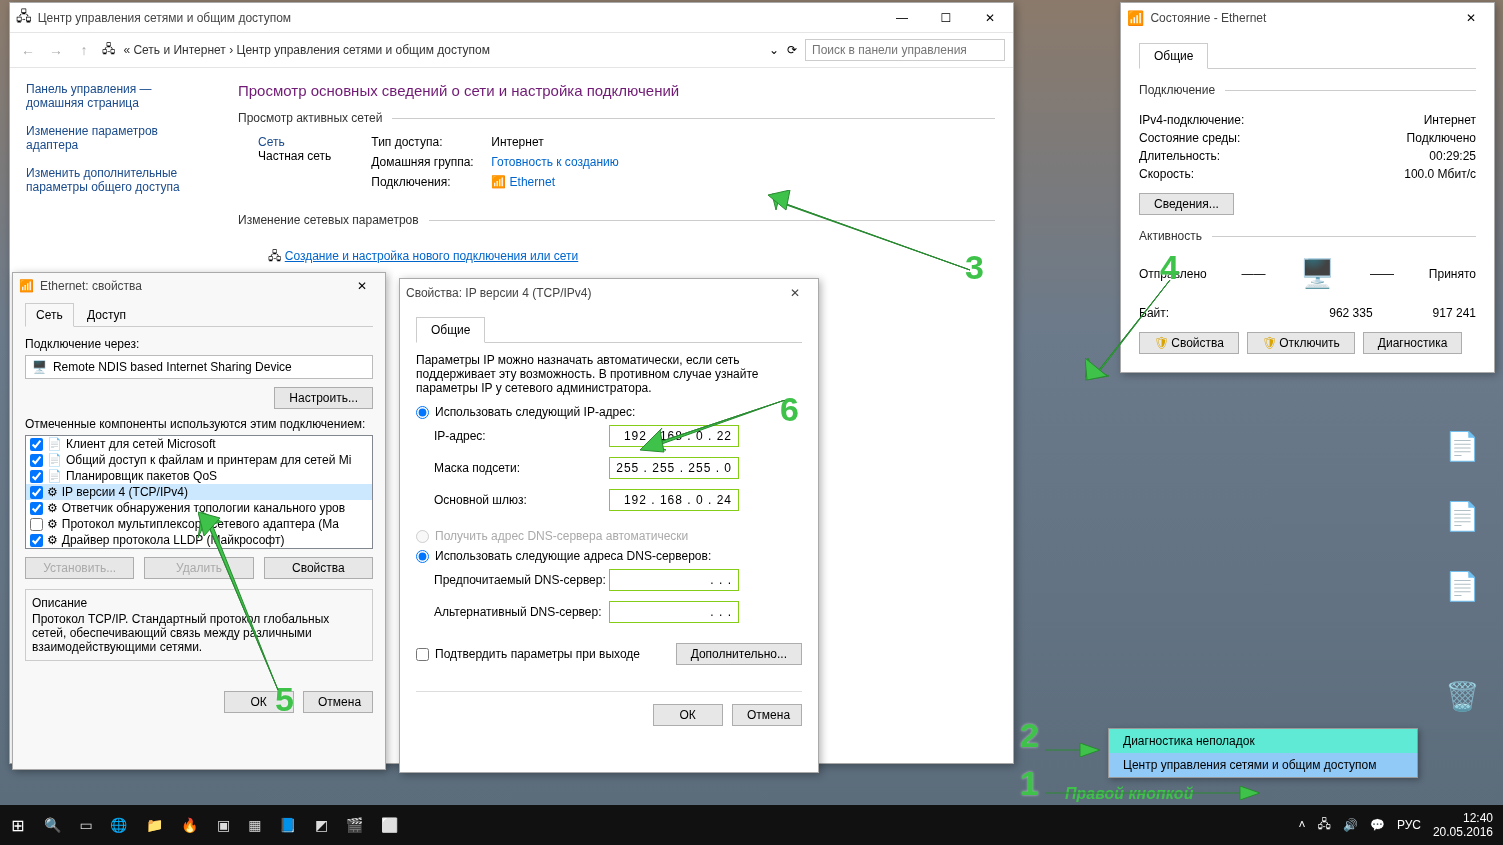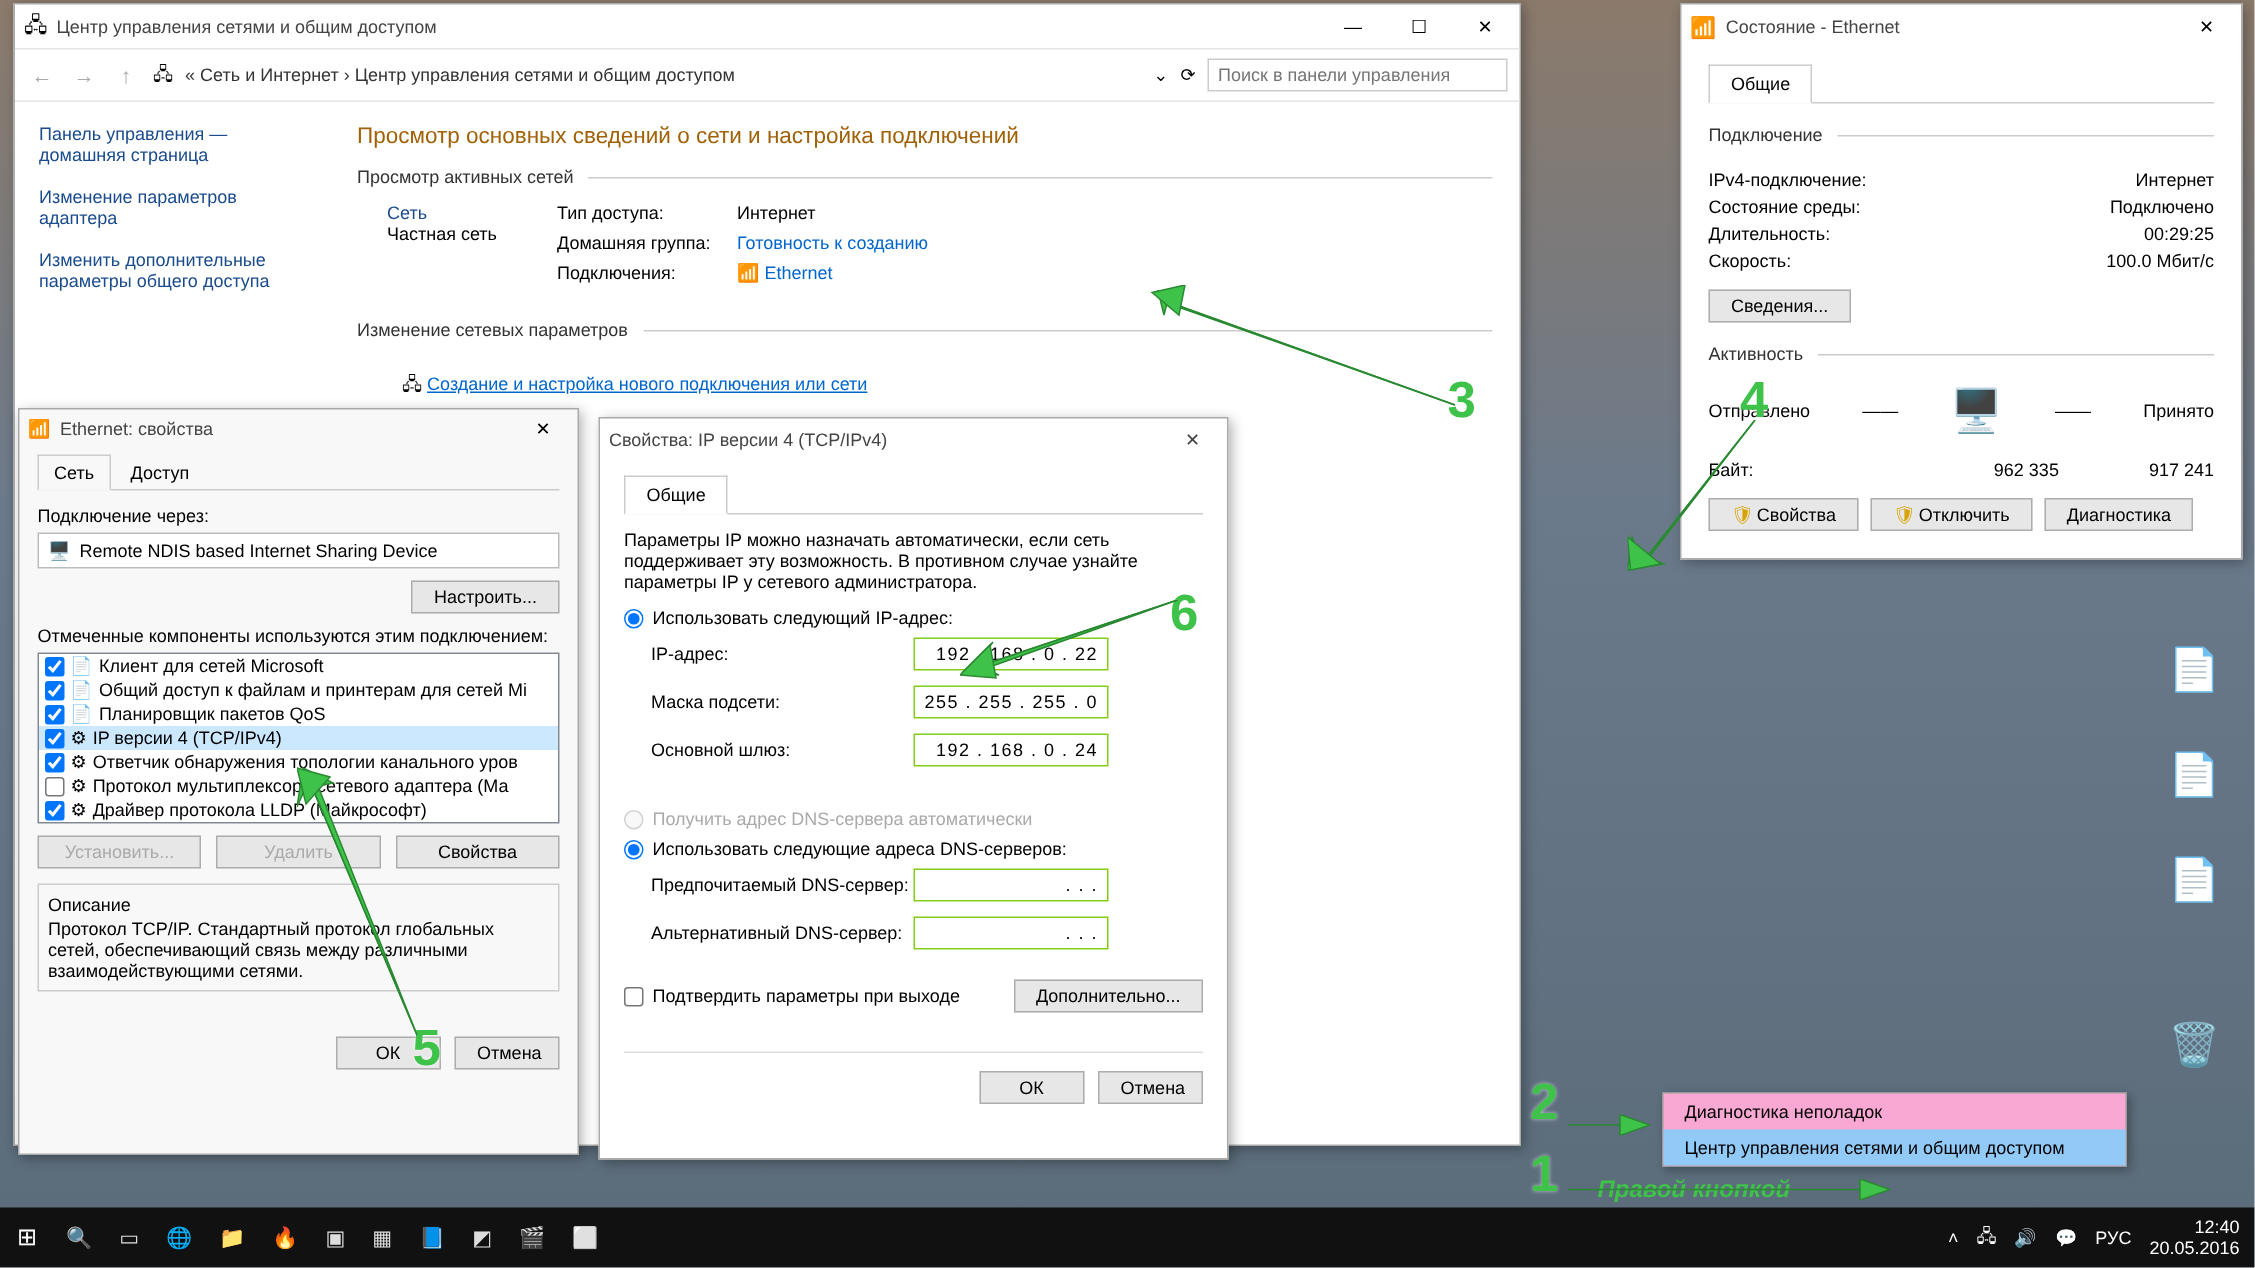--- a/index.html
+++ b/index.html
@@ -18,21 +18,21 @@
 #win-nc { left: 9px; top: 2px; width: 1005px; height: 762px; }
 #win-nc .titlebar { border-bottom: 1px solid #e5e5e5; }
 .nc-nav { display: flex; align-items: center; gap: 8px; padding: 6px 8px; border-bottom: 1px solid #e5e5e5; }
 .nc-nav .arrow { width: 20px; text-align: center; font-size: 14px; }
 .nc-nav .bc { font-size: 12px; color: #333; }
 .nc-nav .search { width: 200px; border: 1px solid #ccc; padding: 3px 6px; color: #888; }
 .nc-body { display: flex; }
 .nc-side { width: 210px; padding: 14px 16px; }
 .nc-side .link { color: #1a4b8c; margin-bottom: 14px; display: block; }
 .nc-main { flex: 1; padding: 14px 18px; }
-.nc-main h2 { font-size: 15px; color: #a16207; font-weight: normal; margin-bottom: 12px; }
+.nc-main h2 { font-size: 15px; color: #701a75; font-weight: normal; margin-bottom: 12px; }
 .nc-group-label { color: #333; display: flex; align-items: center; gap: 10px; margin: 6px 0 10px; }
 .nc-group-label::after { content: ""; flex: 1; height: 1px; background: #ccc; }
 .net-row { display: flex; gap: 40px; margin-left: 20px; }
 .net-left .title { color: #1a4b8c; }
 .net-right { display: grid; grid-template-columns: 120px auto; row-gap: 6px; }
 .net-right .val a { color: #0066cc; text-decoration: none; }
 .newconn { margin-top: 20px; margin-left: 30px; }
 .newconn a { color: #0066cc; text-decoration: underline; }
 
 
@@ -71,21 +71,21 @@
 #win-ip { left: 399px; top: 278px; width: 420px; height: 495px; background: #fff; }
 #win-ip .titlebar { height: 28px; color: #444; }
 #win-ip .content { padding: 10px 16px; }
 .ip-grid { display: grid; grid-template-columns: 175px 130px; row-gap: 10px; align-items: center; margin-left: 18px; margin-top: 4px; }
 .ip-field { border: 1px solid #84cc16; padding: 3px 6px; text-align: right; letter-spacing: 1px; }
 .radio-line { display: flex; align-items: center; gap: 6px; margin: 6px 0; }
 .radio-line input { margin: 0; }
 .chk-line { display: flex; align-items: center; gap: 6px; }
 
 
-#ctx { position: absolute; right: 85px; bottom: 67px; background: #f9a8d4; border: 1px solid #999; box-shadow: 2px 2px 6px rgba(0,0,0,.3); width: 310px; }
+#ctx { position: absolute; right: 85px; bottom: 67px; background: #5eead4; border: 1px solid #999; box-shadow: 2px 2px 6px rgba(0,0,0,.3); width: 310px; }
 #ctx .mi { padding: 5px 14px; }
 #ctx .mi.sel { background: #91c9f7; }
 
 
 #taskbar { position: absolute; left: 0; bottom: 0; right: 0; height: 40px; background: #111; display: flex; align-items: center; color: #fff; }
 #taskbar .start { width: 36px; text-align: center; font-size: 16px; }
 #taskbar .task-icons { display: flex; gap: 18px; margin-left: 8px; }
 #taskbar .task-icons span { font-size: 14px; color: #ddd; }
 #taskbar .tray { margin-left: auto; display: flex; gap: 12px; align-items: center; padding-right: 10px; }
 #taskbar .clock { text-align: right; font-size: 11px; line-height: 1.2; }
@@ -305,21 +305,21 @@
         <span>Использовать следующий IP-адрес:</span>
       </div>
     <div class="ip-grid">
       <span>IP-адрес:</span>
       <div class="ip-field">192 . 168 .  0  . 22</div>
       <span>Маска подсети:</span>
       <div class="ip-field">255 . 255 . 255 .  0</div>
       <span>Основной шлюз:</span>
       <div class="ip-field">192 . 168 .  0  . 24</div>
     </div>
-    <div class="radio-line" style="margin-top:28px;color:#aaa">
+    <div class="radio-line" style="margin-top:18px;color:#aaa">
         <input type="radio" disabled="" style="">
         <span>Получить адрес DNS-сервера автоматически</span>
       </div>
     <div class="radio-line">
         <input type="radio" checked="" style="">
         <span>Использовать следующие адреса DNS-серверов:</span>
       </div>
     <div class="ip-grid">
       <span>Предпочитаемый DNS-сервер:</span>
       <div class="ip-field">.       .       .</div>

